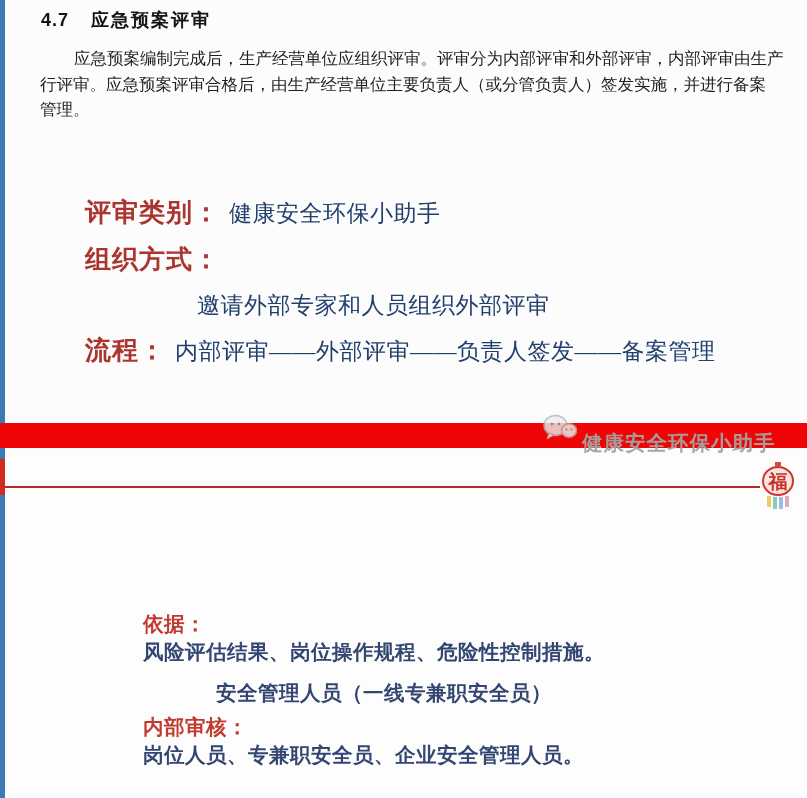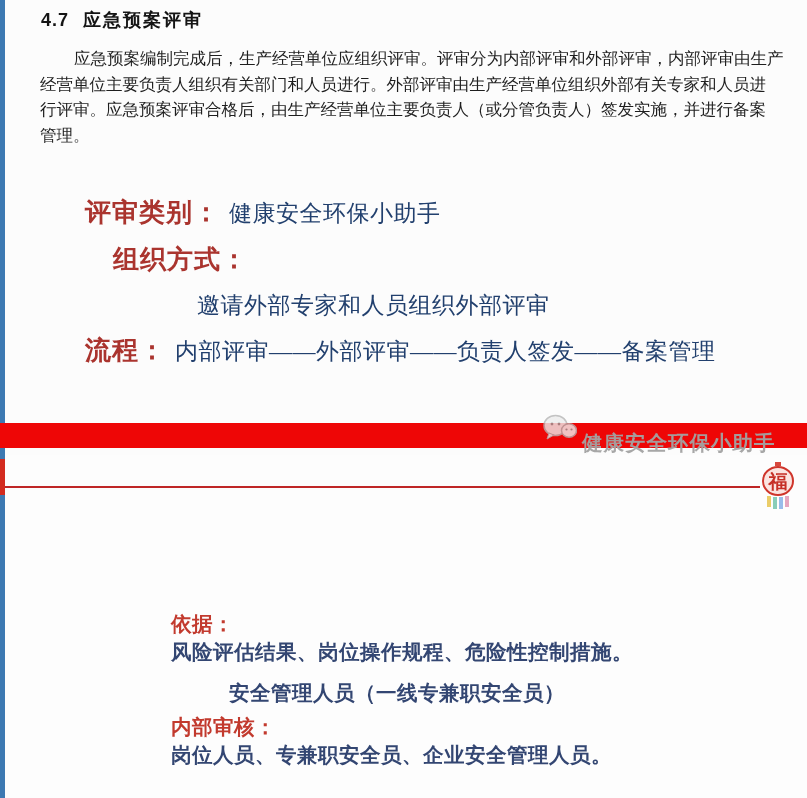--- a/index.html
+++ b/index.html
@@ -4,31 +4,31 @@
 <style>
   html,body{margin:0;padding:0;background:#e9e9e9;}
   .screen{position:relative;width:807px;height:798px;background:#fcfcfc;overflow:hidden;
           font-family:"Liberation Sans",sans-serif;}
   
   .left-strip{position:absolute;left:0;top:0;width:5px;height:798px;background:#3d79b2;z-index:1;}
 
   
   .heading{position:absolute;left:41px;top:8px;font-size:18px;font-weight:bold;color:#141414;
            letter-spacing:2px;white-space:nowrap;}
-  .hnum{margin-right:14px;letter-spacing:1px;}
+  .hnum{margin-right:22px;letter-spacing:1px;}
   .para{position:absolute;left:40px;top:46px;font-family:"Liberation Serif",serif;
         font-size:16.5px;color:#1e1e1e;}
   .pline{line-height:25.5px;white-space:nowrap;}
   .pline.indent{padding-left:34px;}
   .s1row{position:absolute;display:flex;align-items:baseline;white-space:nowrap;
          font-family:"Liberation Serif",serif;}
   .s1label{font-size:26px;font-weight:bold;color:#aa342e;letter-spacing:1px;}
   .s1value{font-size:23px;color:#22406e;margin-left:9px;letter-spacing:.5px;}
   .r1{left:85px;top:195px;}
-  .r2{left:85px;top:242px;margin-left:28px;}
+  .r2{left:85px;top:242px;}
   .r3{left:181px;top:290px;}
   .r3 .s1value{margin-left:16px;}
   .r4{left:85px;top:333px;}
 
   
   .watermark{position:absolute;left:543px;top:397px;display:flex;align-items:center;z-index:6;}
   .wmtext{font-size:20.5px;font-weight:bold;letter-spacing:1px;color:#a3a3a3;opacity:.95;margin-left:5px;
           white-space:nowrap;margin-top:32px;}
   .wmicon{opacity:.8;}
 
@@ -36,40 +36,39 @@
   .divider-bar{position:absolute;left:0;top:423px;width:807px;height:25px;background:#ee0606;z-index:4;}
 
   
   .slide2{position:absolute;left:0;top:455px;width:807px;height:343px;background:#fdfdfd;}
   .s2-left-accent{position:absolute;left:0;top:4px;width:5px;height:36px;background:#d32b1f;z-index:3;}
   .s2-line{position:absolute;left:4px;top:31px;width:756px;height:2px;background:#bf2626;}
   .emblem{position:absolute;left:759px;top:6px;}
   .s2row{position:absolute;left:143px;display:flex;align-items:baseline;white-space:nowrap;
          font-size:20.5px;font-weight:600;letter-spacing:.5px;flex-direction:column;}
   .s2label{color:#c23a2e;}
-  .s2value{color:#334672;margin-left:28px;}
+  .s2value{color:#334672;}
   .t1{top:155px;}
   .t2{top:190px;}
-  .t3{top:224px;left:201px;}
+  .t3{top:224px;left:216px;}
   .t4{top:258px;justify-content:space-between;}
 </style>
 </head>
 <body>
 
 <div class="screen">
   <div class="left-strip"></div>
 
   <section>
     <div class="heading">
       <span class="hnum">4.7</span><span class="htitle">应急预案评审</span>
     </div>
 
     <div class="para">
       <div class="pline indent">应急预案编制完成后，生产经营单位应组织评审。评审分为内部评审和外部评审，内部评审由生产</div>
-      <div class="pline">经营单位主要负责人组织有关部门和人员进行。外部评审由生产经营单位组织外部有关专家和人员进</div>
       <div class="pline">行评审。应急预案评审合格后，由生产经营单位主要负责人（或分管负责人）签发实施，并进行备案</div>
       <div class="pline">管理。</div>
     </div>
 
     <div class="s1row r1">
       <span class="s1label">评审类别：</span>
       <span class="s1value">健康安全环保小助手</span>
     </div>
     <div class="s1row r2">
       <span class="s1label">组织方式：</span>

